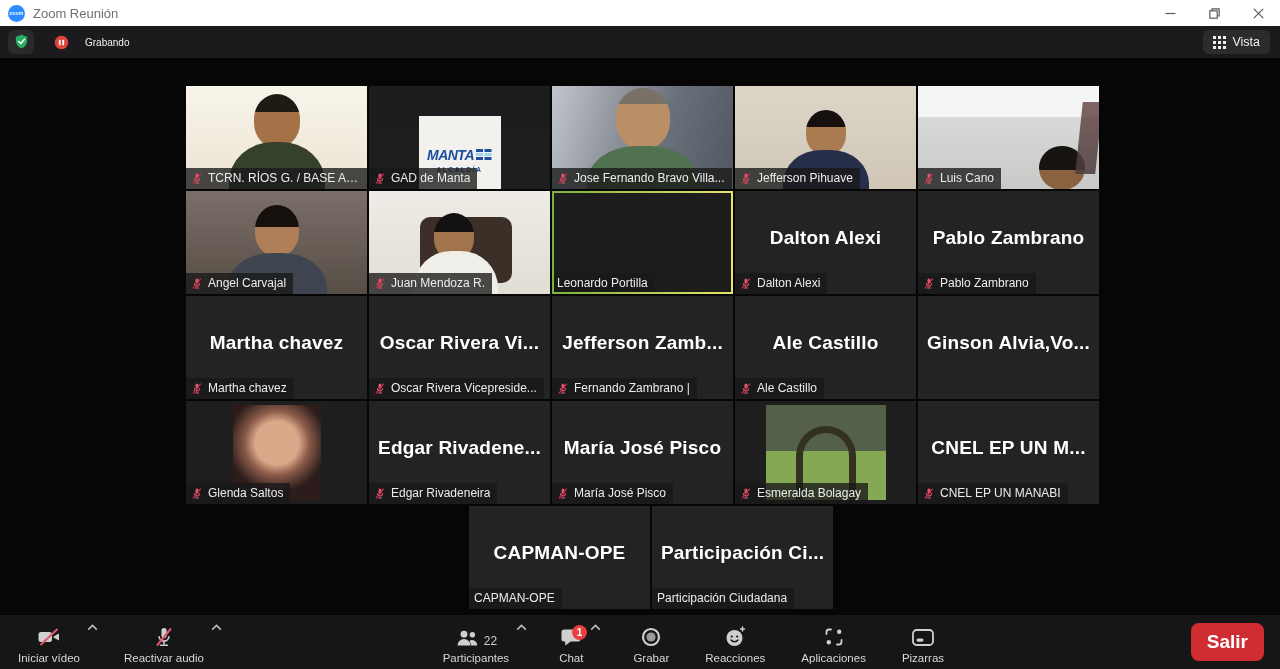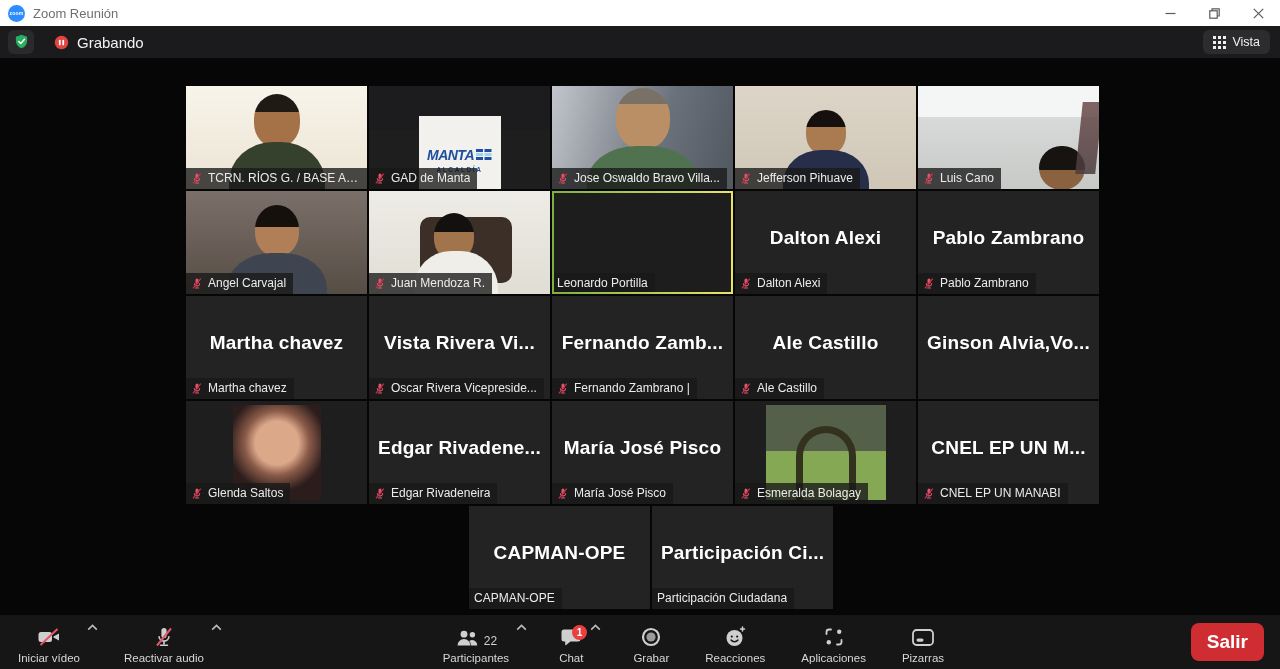--- a/index.html
+++ b/index.html
@@ -14,21 +14,21 @@
   .win-title { font-size:13px; color:#6f6f6f; margin-left:8px; }
   .win-controls { margin-left:auto; display:flex; height:100%; }
   .win-btn { width:44px; height:100%; display:flex; align-items:center; justify-content:center; }
   .win-btn svg { stroke:#5a5a5a; }
 
   
   .topbar { height:32px; background:#1b1b1d; display:flex; align-items:center; }
   .shield-btn { width:26px; height:24px; background:#2a2a2c; border-radius:6px;
                 margin-left:8px; display:flex; align-items:center; justify-content:center; }
   .rec-group { display:flex; align-items:center; gap:8px; margin-left:20px; }
-  .rec-label { color:#f2f2f2; font-size:15px; }
+  .rec-label { color:#f2f2f2; font-size:10px;margin-left:8px; }
   .vista-btn { margin-left:auto; margin-right:10px; background:#2c2c2e; border-radius:6px;
                padding:5px 10px; display:flex; align-items:center; gap:6px;
                color:#f0f0f0; font-size:12.5px; }
 
   
   .stage { position:relative; height:557px; background:#060606; }
   .grid { position:absolute; left:186px; top:28px; display:grid;
           grid-template-columns:repeat(5,181px); grid-auto-rows:103px; gap:2px; }
   .bottom-row { position:absolute; left:458px; top:448px; display:flex; gap:2px;padding-left:11px; }
 
@@ -237,21 +237,21 @@
         <div class="label">
           <svg class="mic-muted" width="12" height="13" viewBox="0 0 16 16">
             <g fill="#e0576b">
               <rect x="6" y="1.2" width="4" height="7.6" rx="2"></rect>
               <path d="M3.8 7.6 a4.2 4.2 0 0 0 8.4 0 h-1.3 a2.9 2.9 0 0 1-5.8 0 Z"></path>
               <rect x="7.4" y="11.6" width="1.2" height="1.9"></rect>
               <rect x="5" y="13.4" width="6" height="1.2" rx="0.6"></rect>
             </g>
             <line x1="2.6" y1="14.4" x2="13" y2="1.4" stroke="#c8304b" stroke-width="1.7"></line>
           </svg>
-          <span>Jose Oswaldo Bravo Villa...</span>
+          <span>Jose Fernando Bravo Villa...</span>
         </div>
       </div>
       <div class="tile kind-video">
         <div class="scene v4">
           <i class="a"></i>
           <i class="b"></i>
         </div>
         <div class="label">
           <svg class="mic-muted" width="12" height="13" viewBox="0 0 16 16">
             <g fill="#e0576b">
@@ -363,36 +363,36 @@
               <path d="M3.8 7.6 a4.2 4.2 0 0 0 8.4 0 h-1.3 a2.9 2.9 0 0 1-5.8 0 Z"></path>
               <rect x="7.4" y="11.6" width="1.2" height="1.9"></rect>
               <rect x="5" y="13.4" width="6" height="1.2" rx="0.6"></rect>
             </g>
             <line x1="2.6" y1="14.4" x2="13" y2="1.4" stroke="#c8304b" stroke-width="1.7"></line>
           </svg>
           <span>Martha chavez</span>
         </div>
       </div>
       <div class="tile kind-name">
-        <div class="big-name">Vista  Rivera  Vi...</div>
+        <div class="big-name">Oscar  Rivera  Vi...</div>
         <div class="label">
           <svg class="mic-muted" width="12" height="13" viewBox="0 0 16 16">
             <g fill="#e0576b">
               <rect x="6" y="1.2" width="4" height="7.6" rx="2"></rect>
               <path d="M3.8 7.6 a4.2 4.2 0 0 0 8.4 0 h-1.3 a2.9 2.9 0 0 1-5.8 0 Z"></path>
               <rect x="7.4" y="11.6" width="1.2" height="1.9"></rect>
               <rect x="5" y="13.4" width="6" height="1.2" rx="0.6"></rect>
             </g>
             <line x1="2.6" y1="14.4" x2="13" y2="1.4" stroke="#c8304b" stroke-width="1.7"></line>
           </svg>
           <span>Oscar Rivera Vicepreside...</span>
         </div>
       </div>
       <div class="tile kind-name">
-        <div class="big-name">Fernando  Zamb...</div>
+        <div class="big-name">Jefferson  Zamb...</div>
         <div class="label">
           <svg class="mic-muted" width="12" height="13" viewBox="0 0 16 16">
             <g fill="#e0576b">
               <rect x="6" y="1.2" width="4" height="7.6" rx="2"></rect>
               <path d="M3.8 7.6 a4.2 4.2 0 0 0 8.4 0 h-1.3 a2.9 2.9 0 0 1-5.8 0 Z"></path>
               <rect x="7.4" y="11.6" width="1.2" height="1.9"></rect>
               <rect x="5" y="13.4" width="6" height="1.2" rx="0.6"></rect>
             </g>
             <line x1="2.6" y1="14.4" x2="13" y2="1.4" stroke="#c8304b" stroke-width="1.7"></line>
           </svg>

